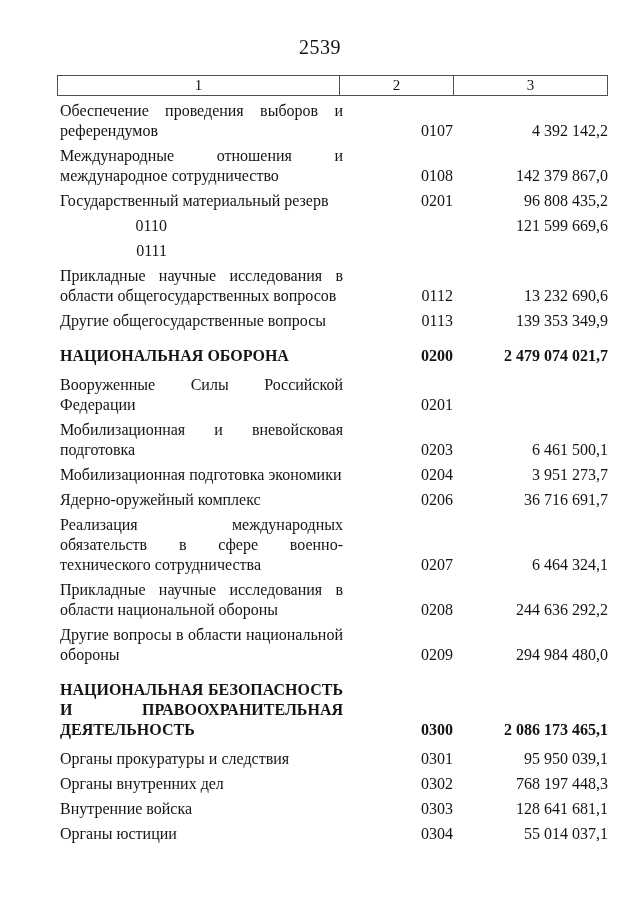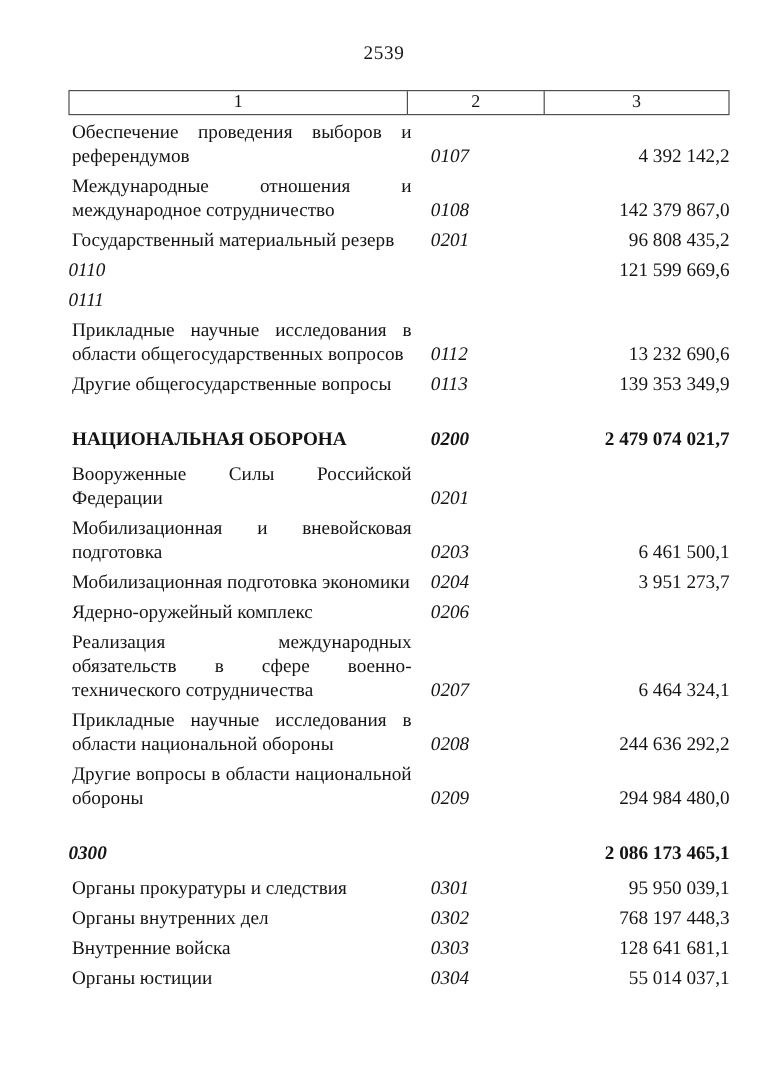--- a/index.html
+++ b/index.html
@@ -14,21 +14,21 @@
     font-family: "Liberation Serif", "DejaVu Serif", serif;
     color: #141414;
     overflow: hidden;
   }
   .page-number {
     position: absolute;
     top: 36px;
     left: 0;
     width: 640px;
     text-align: center;
-    font-size: 16px;
+    font-size: 20px;
     letter-spacing: 0.5px;
   }
   .budget-table {
     position: absolute;
     top: 75px;
     left: 57px;
     width: 551px;
   }
   .thead {
     display: flex;
@@ -50,37 +50,35 @@
   .tbody {
     display: flex;
     flex-direction: column;
   }
   .trow {
     display: flex;
     align-items: flex-end;
     margin-top: 5px;
     font-size: 16px;
     line-height: 20px;
-    gap: 16px;
   }
   .trow.bold {
     font-weight: bold;
-    margin-top: 26px;
+    margin-top: 15px;
     margin-bottom: 4px;
   }
   .cell { box-sizing: border-box; }
   .cell-name {
     width: 286px;
     padding-left: 3px;
     text-align: justify;
   }
   .cell-code {
     width: 110px;
-    text-align: left;
-    font-style: italic;
+    text-align: right;
   }
   .cell-value {
     flex: 1;
     text-align: right;
     white-space: nowrap;
   }
 </style>
 </head>
 <body>
 
@@ -140,37 +138,39 @@
     <div class="cell cell-value">6 461 500,1</div>
   </div>
       <div class="trow">
     <div class="cell cell-name">Мобилизационная подготовка экономики</div>
     <div class="cell cell-code">0204</div>
     <div class="cell cell-value">3 951 273,7</div>
   </div>
       <div class="trow">
     <div class="cell cell-name">Ядерно-оружейный комплекс</div>
     <div class="cell cell-code">0206</div>
+    <div class="cell cell-value">36 716 691,7</div>
   </div>
       <div class="trow">
     <div class="cell cell-name">Реализация международных обязательств в сфере военно-технического сотрудничества</div>
     <div class="cell cell-code">0207</div>
     <div class="cell cell-value">6 464 324,1</div>
   </div>
       <div class="trow">
     <div class="cell cell-name">Прикладные научные исследования в области национальной обороны</div>
     <div class="cell cell-code">0208</div>
     <div class="cell cell-value">244 636 292,2</div>
   </div>
       <div class="trow">
     <div class="cell cell-name">Другие вопросы в области национальной обороны</div>
     <div class="cell cell-code">0209</div>
     <div class="cell cell-value">294 984 480,0</div>
   </div>
       <div class="trow bold">
+    <div class="cell cell-name">НАЦИОНАЛЬНАЯ БЕЗОПАСНОСТЬ И ПРАВООХРАНИТЕЛЬНАЯ ДЕЯТЕЛЬНОСТЬ</div>
     <div class="cell cell-code">0300</div>
     <div class="cell cell-value">2 086 173 465,1</div>
   </div>
       <div class="trow">
     <div class="cell cell-name">Органы прокуратуры и следствия</div>
     <div class="cell cell-code">0301</div>
     <div class="cell cell-value">95 950 039,1</div>
   </div>
       <div class="trow">
     <div class="cell cell-name">Органы внутренних дел</div>

